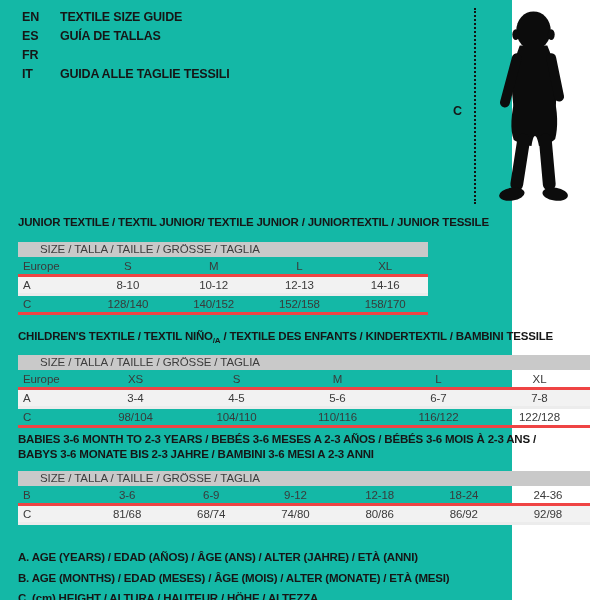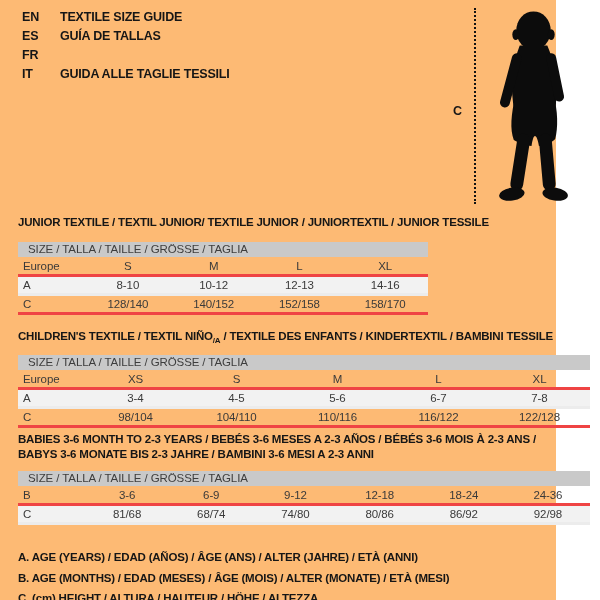--- a/index.html
+++ b/index.html
@@ -1,21 +1,21 @@
 <!DOCTYPE html>
 <html><head>
 <meta charset="utf-8">
 <style>
   html,body { margin:0; padding:0; }
   body {
     width:600px; height:600px; background:#ffffff;
     font-family:"Liberation Sans", sans-serif;
     color:#3a3a3a; overflow:hidden;
   }
-  #page { position:relative; width:556px; height:600px; background:#fdba74; }
+  #page { position:relative; width:512px; height:600px; background:#14b8a6; }
 
   
   #header-area { position:relative; height:210px; }
   .lang-list { position:absolute; left:22px; top:8px; }
   .lang-row { display:flex; height:19px; line-height:19px; }
   .lang-code, .lang-title {
     font-weight:700; font-size:12.5px; color:#161616; letter-spacing:-0.2px;
     white-space:nowrap;
   }
   .lang-code { width:38px; }
@@ -37,21 +37,21 @@
   }
   .sec-title sub { font-size:8px; }
   .mt-sec1 { margin-top:5px; }
   .mt-sec2 { margin-top:14px; }
   .mt-sec3 { margin-top:4px; }
 
   .tbl { margin-left:18px; font-size:11.5px; letter-spacing:-0.1px; }
   .tbl-junior { width:410px; }
   .tbl-full { width:572px; }
   .sizebar {
-    background:#c9c9c9; height:15px; line-height:15px; padding-left:10px;
+    background:#c9c9c9; height:15px; line-height:15px; padding-left:22px;
     color:#3d3d3d; margin-top:12px; margin-bottom:1px; white-space:nowrap;
   }
   .sizebar.tight { margin-top:7px; }
   .sizebar.mid { margin-top:9px; }
   .trow { display:flex; height:16px; line-height:16px; border-bottom:3px solid #ef4444; }
   .trow.alt { background:#f2f2f2; border-bottom-color:#ececec; }
   .lbl { width:62px; padding-left:5px; color:#3a3a3a; }
   .val { flex:1; text-align:center; color:#3a3a3a; }
 
   

